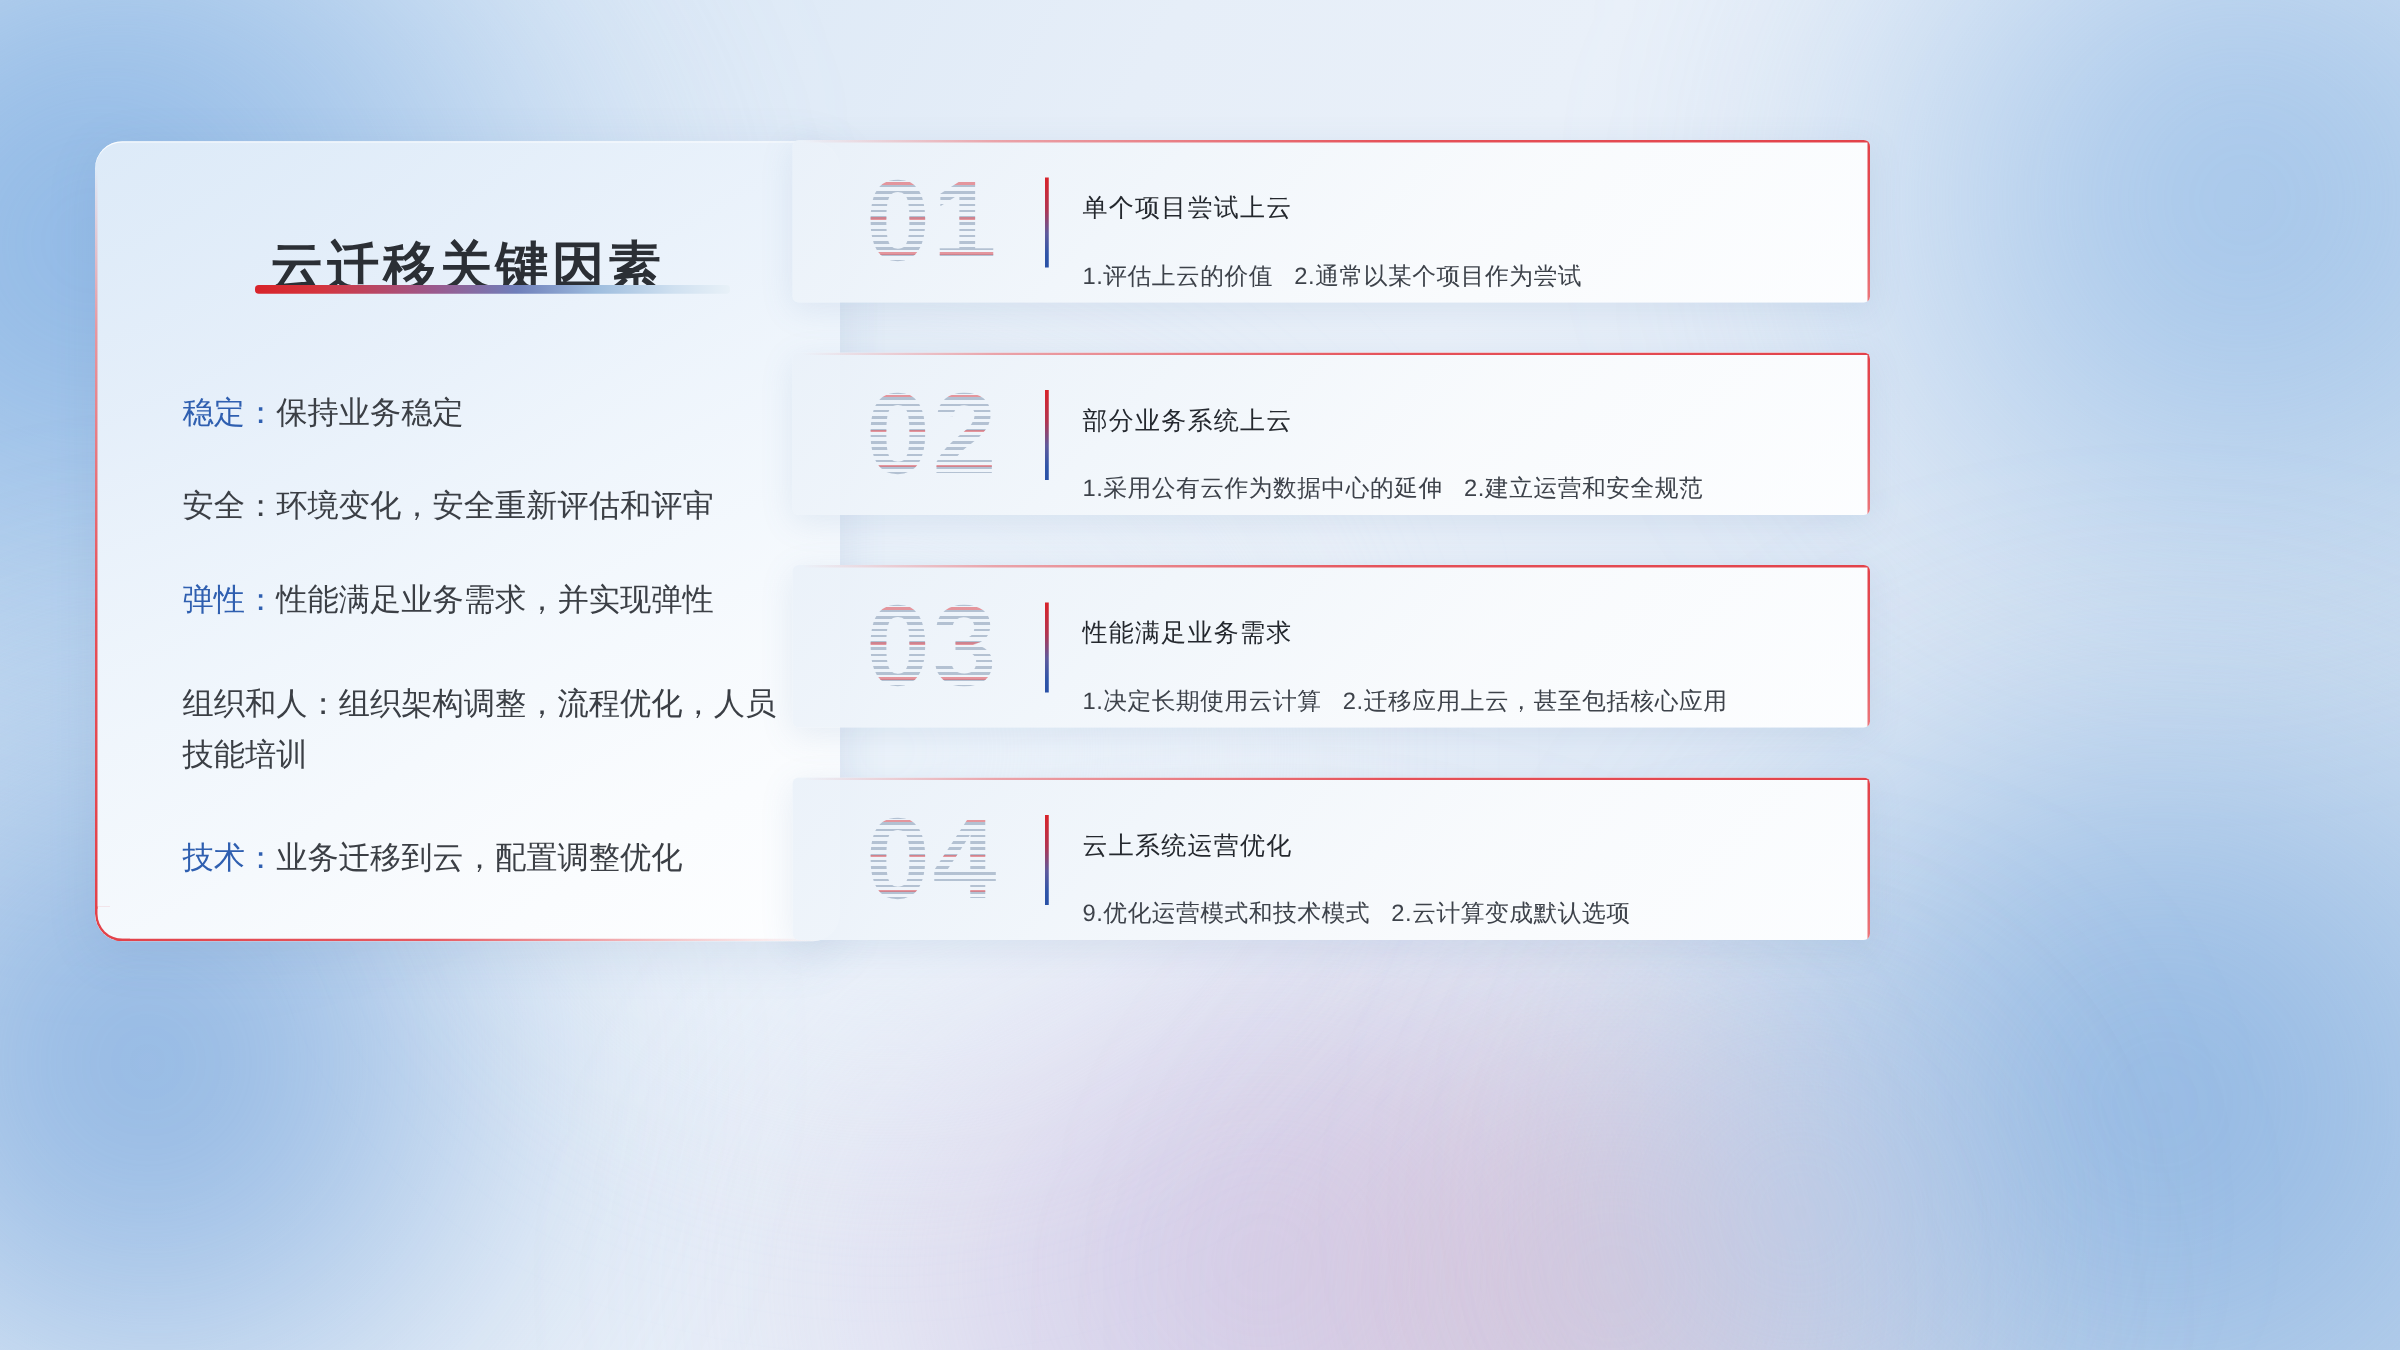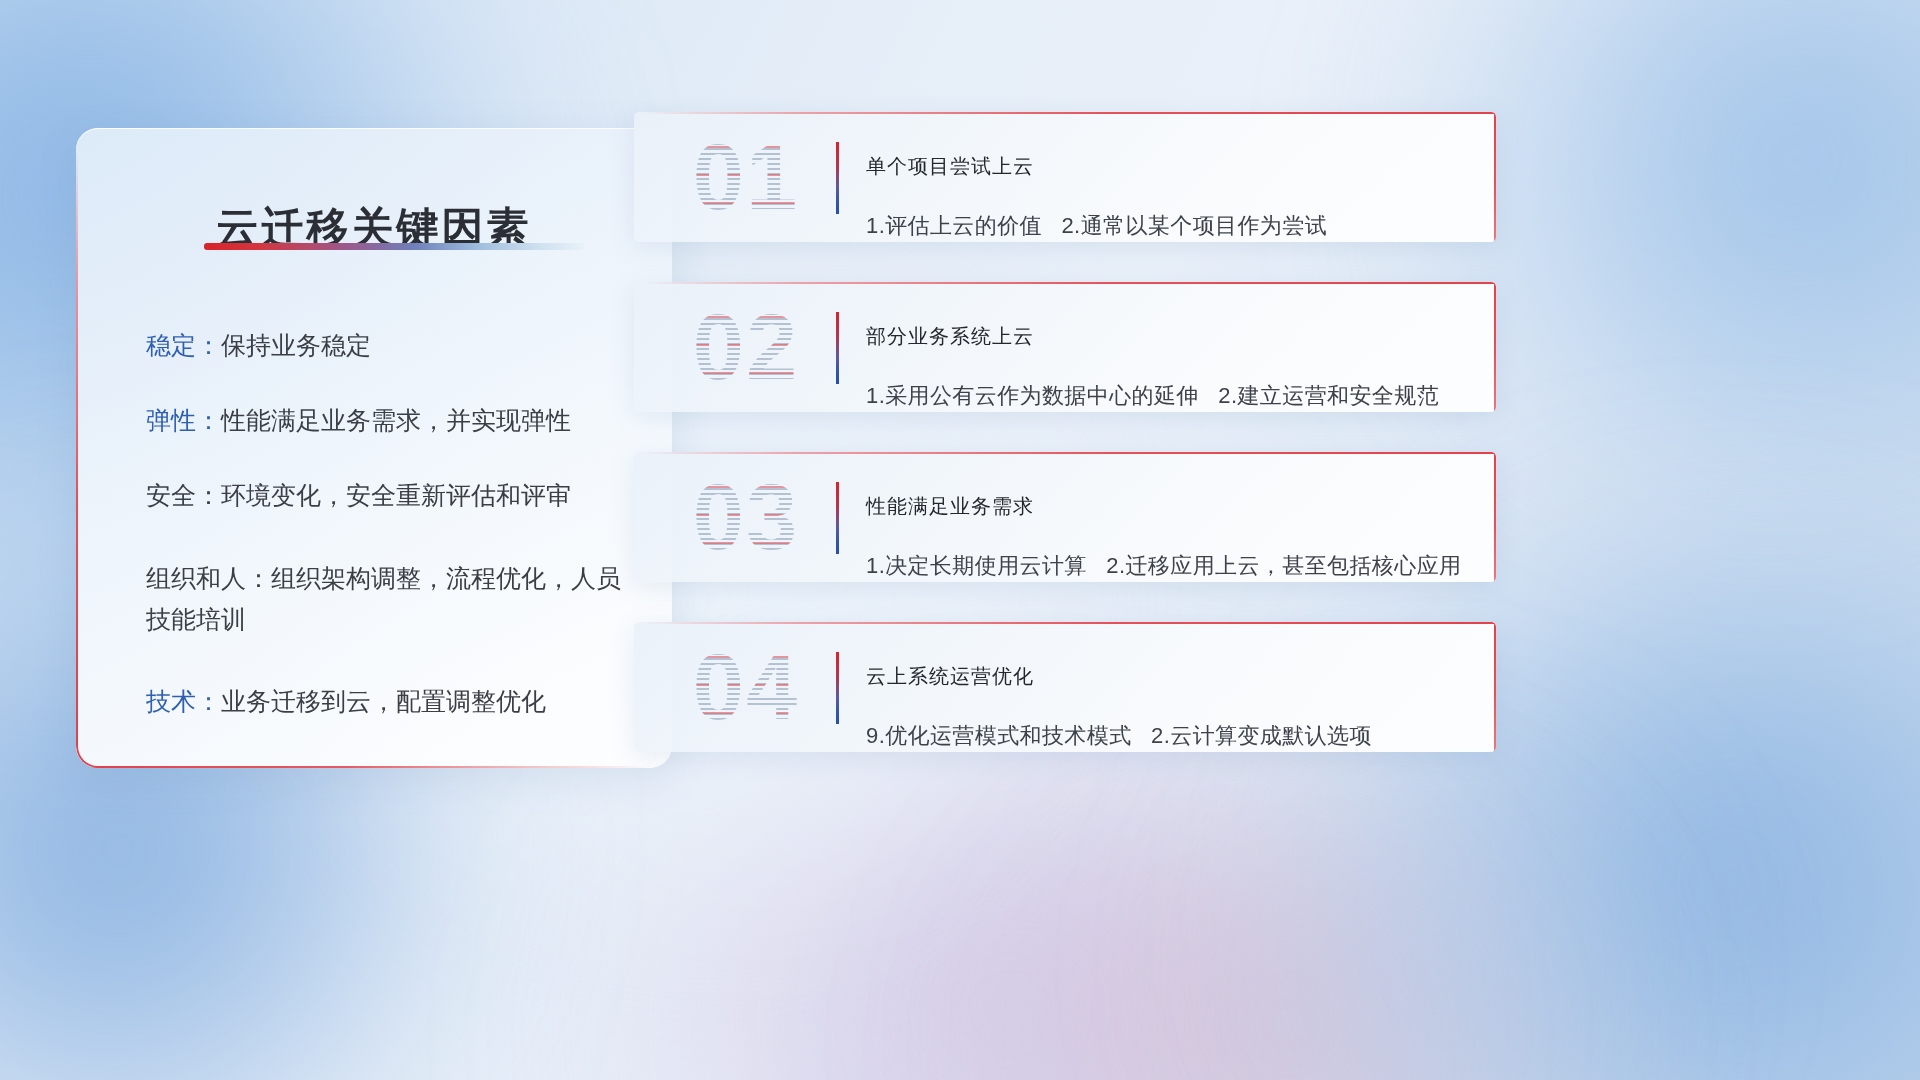--- a/index.html
+++ b/index.html
@@ -29,21 +29,21 @@
     background:radial-gradient(circle at 50% 40%,rgba(196,170,215,.55),rgba(206,186,222,.18) 58%,rgba(206,186,222,0) 76%);}
   .blob-f{left:980px;bottom:-250px;width:620px;height:520px;
     background:radial-gradient(circle at 50% 40%,rgba(214,168,190,.48),rgba(222,190,205,.14) 58%,rgba(222,190,205,0) 76%);}
   .blob-g{left:330px;top:300px;width:760px;height:600px;
     background:radial-gradient(circle at 50% 50%,rgba(238,245,252,.85),rgba(238,245,252,.25) 58%,rgba(238,245,252,0) 76%);}
   .blob-h{left:1180px;top:760px;width:520px;height:420px;
     background:radial-gradient(circle at 50% 50%,rgba(180,205,235,.55),rgba(180,205,235,0) 72%);}
 
   
   #left-panel{
-    position:absolute;left:76px;top:128px;width:596px;height:640px;
+    position:absolute;left:76px;top:113px;width:596px;height:640px;
     border-radius:22px;
     background:linear-gradient(158deg,rgba(225,237,249,.94) 0%,rgba(234,242,251,.93) 26%,rgba(243,248,253,.95) 55%,rgba(250,252,254,.97) 80%,rgba(253,254,255,.98) 100%);
     box-shadow:0 10px 40px rgba(90,130,180,.14), inset 0 1px 0 rgba(255,255,255,.85);
     overflow:hidden;
   }
   #left-panel .edge-l{position:absolute;left:0;top:22px;bottom:26px;width:2px;
     background:linear-gradient(180deg,rgba(233,90,95,0) 0%,rgba(233,80,86,.55) 22%,rgba(228,70,78,.95) 60%,rgba(226,66,74,1) 100%);}
   #left-panel .edge-b{position:absolute;left:16px;right:20px;bottom:0;height:2px;
     background:linear-gradient(90deg,rgba(226,66,74,1) 0%,rgba(228,72,80,.9) 45%,rgba(232,96,102,.35) 80%,rgba(235,120,126,0) 100%);}
   #left-panel .corner-bl{position:absolute;left:0;bottom:0;width:26px;height:26px;
@@ -112,21 +112,21 @@
   .card-bar{
     position:absolute;left:202px;top:30px;width:3px;height:72px;
     background:linear-gradient(180deg,#d8232a 0%,#b23450 35%,#5f5a9c 62%,#2f55a8 85%,#2850a6 100%);
   }
   .card-title{
     position:absolute;left:232px;top:24px;
     font-size:20px;font-weight:normal;color:#24282e;letter-spacing:1px;
   }
   .card-sub{
     position:absolute;left:232px;top:77px;
-    font-size:22px;color:#3d424a;letter-spacing:.4px;white-space:pre;
+    font-size:19px;color:#3d424a;letter-spacing:.4px;white-space:pre;
   }
 </style>
 </head>
 <body>
 
 <div id="bg">
   <div class="bg-base"></div>
   <div class="bg-blob blob-a"></div>
   <div class="bg-blob blob-b"></div>
   <div class="bg-blob blob-c"></div>
@@ -143,24 +143,24 @@
   <div class="corner-bl"></div>
 
   <h1 id="panel-title">云迁移关键因素</h1>
   <div id="title-rule"></div>
 
   <div id="factor-list">
     <div class="factor-row">
       <span class="factor-label blue">稳定：</span><span class="factor-text">保持业务稳定</span>
     </div>
     <div class="factor-row">
+      <span class="factor-label dark">安全：</span><span class="factor-text">环境变化，安全重新评估和评审</span>
+    </div>
+    <div class="factor-row">
       <span class="factor-label blue">弹性：</span><span class="factor-text">性能满足业务需求，并实现弹性</span>
-    </div>
-    <div class="factor-row">
-      <span class="factor-label dark">安全：</span><span class="factor-text">环境变化，安全重新评估和评审</span>
     </div>
     <div class="factor-row wrap2">
       <span class="factor-label dark">组织和人：</span><span class="factor-text">组织架构调整，流程优化，人员技能培训</span>
     </div>
     <div class="factor-row">
       <span class="factor-label blue">技术：</span><span class="factor-text">业务迁移到云，配置调整优化</span>
     </div>
   </div>
 </section>
 

